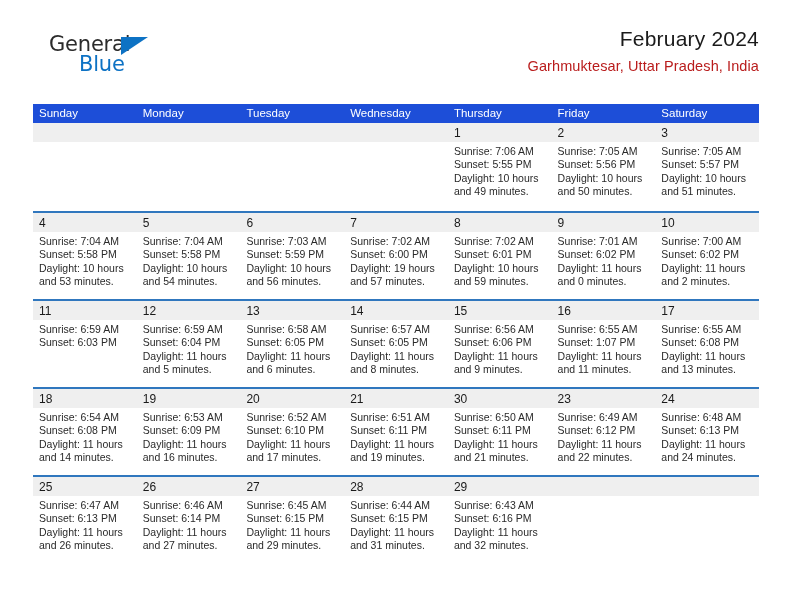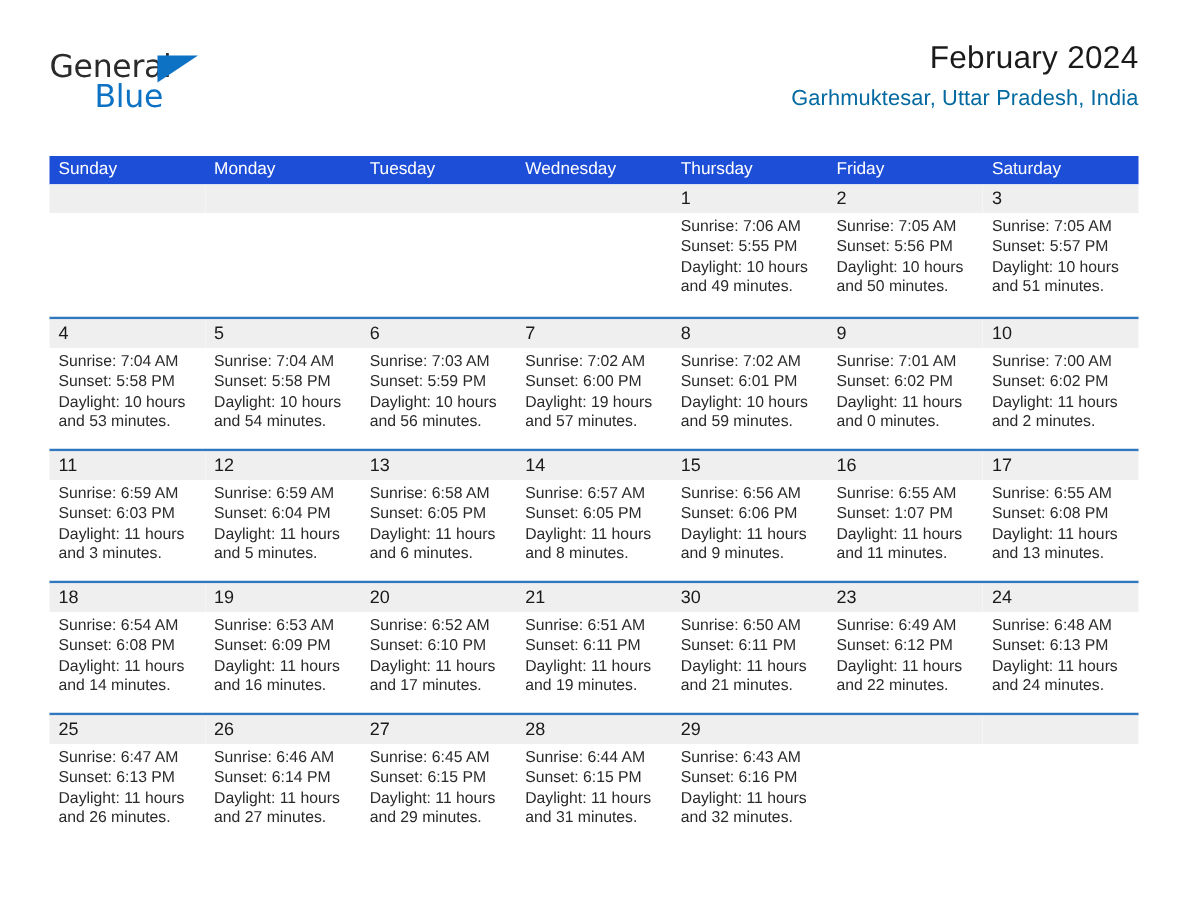--- a/index.html
+++ b/index.html
@@ -26,21 +26,21 @@
   .header {
     position: absolute;
     left: 33px;
     top: 28px;
     right: 33px;
     height: 70px;
   }
 
   .logo {
     position: absolute;
-    left: 0;
+    left: 16px;
     top: 6px;
     width: 180px;
     height: 56px;
     text-align: right;
   }
   .logo-general {
     position: absolute;
     left: 0;
     top: 0;
     font-size: 21px;
@@ -78,21 +78,21 @@
   .cal-title {
     font-size: 21px;
     color: #1a1a1a;
     font-weight: normal;
     line-height: 1.05;
     margin: 0;
     letter-spacing: 0.2px;
   }
   .cal-subtitle {
     font-size: 14.5px;
-    color: #0369a1;
+    color: #b91c1c;
     margin-top: 8px;
     letter-spacing: 0.1px;
   }
 
   
   .calendar {
     position: absolute;
     left: 33px;
     top: 104px;
     width: 726px;
@@ -282,21 +282,20 @@
               <div class="wrapline">Daylight: 11 hours and 2 minutes.</div>
             </div>
           </div>
         </div>
         <div class="week">
           <div class="day-cell">
             <div class="day-num-band"><span class="day-num">11</span></div>
             <div class="day-info">
               <div>Sunrise: 6:59 AM</div>
               <div>Sunset: 6:03 PM</div>
-              <div class="wrapline">Daylight: 11 hours and 3 minutes.</div>
             </div>
           </div>
           <div class="day-cell">
             <div class="day-num-band"><span class="day-num">12</span></div>
             <div class="day-info">
               <div>Sunrise: 6:59 AM</div>
               <div>Sunset: 6:04 PM</div>
               <div class="wrapline">Daylight: 11 hours and 5 minutes.</div>
             </div>
           </div>

